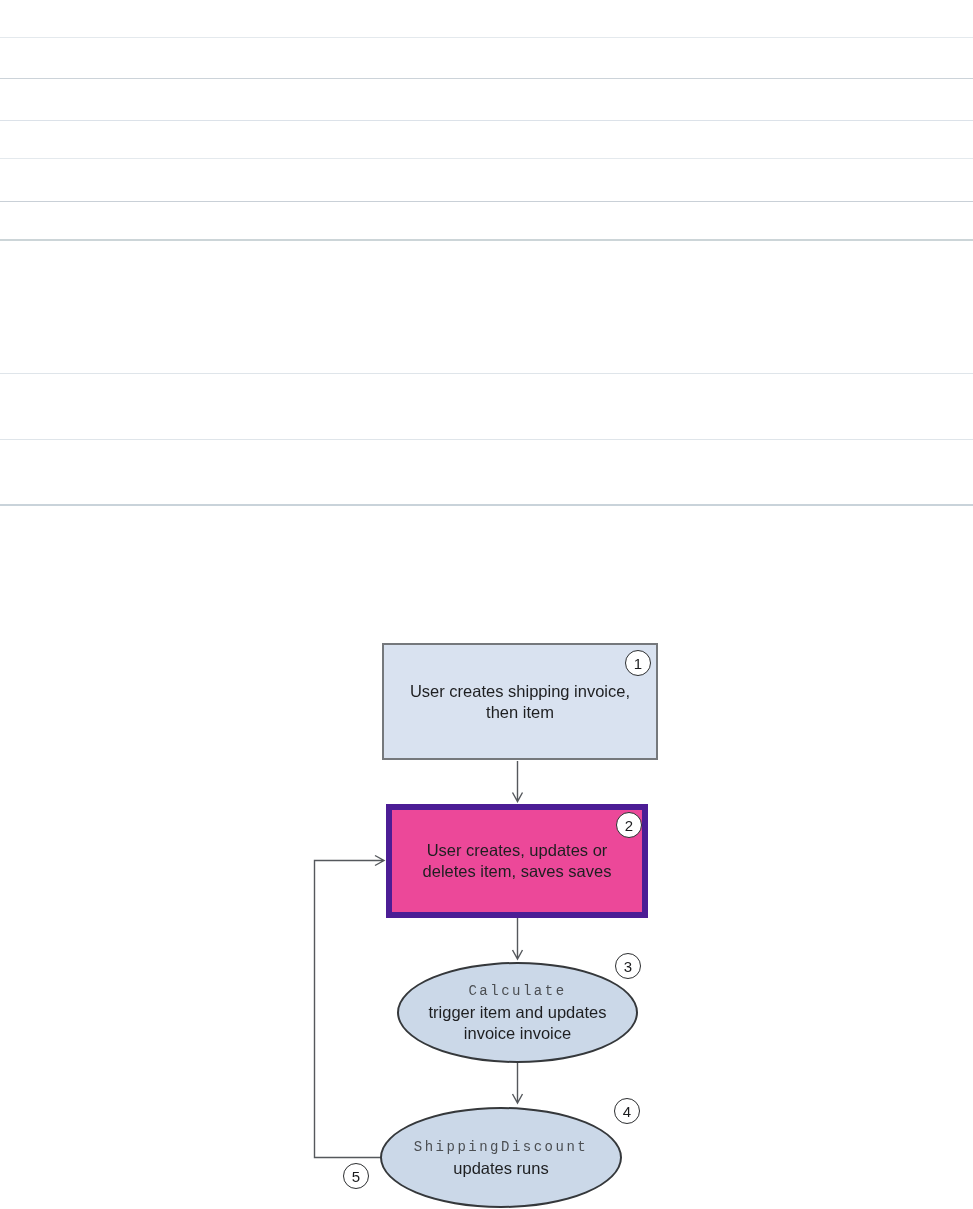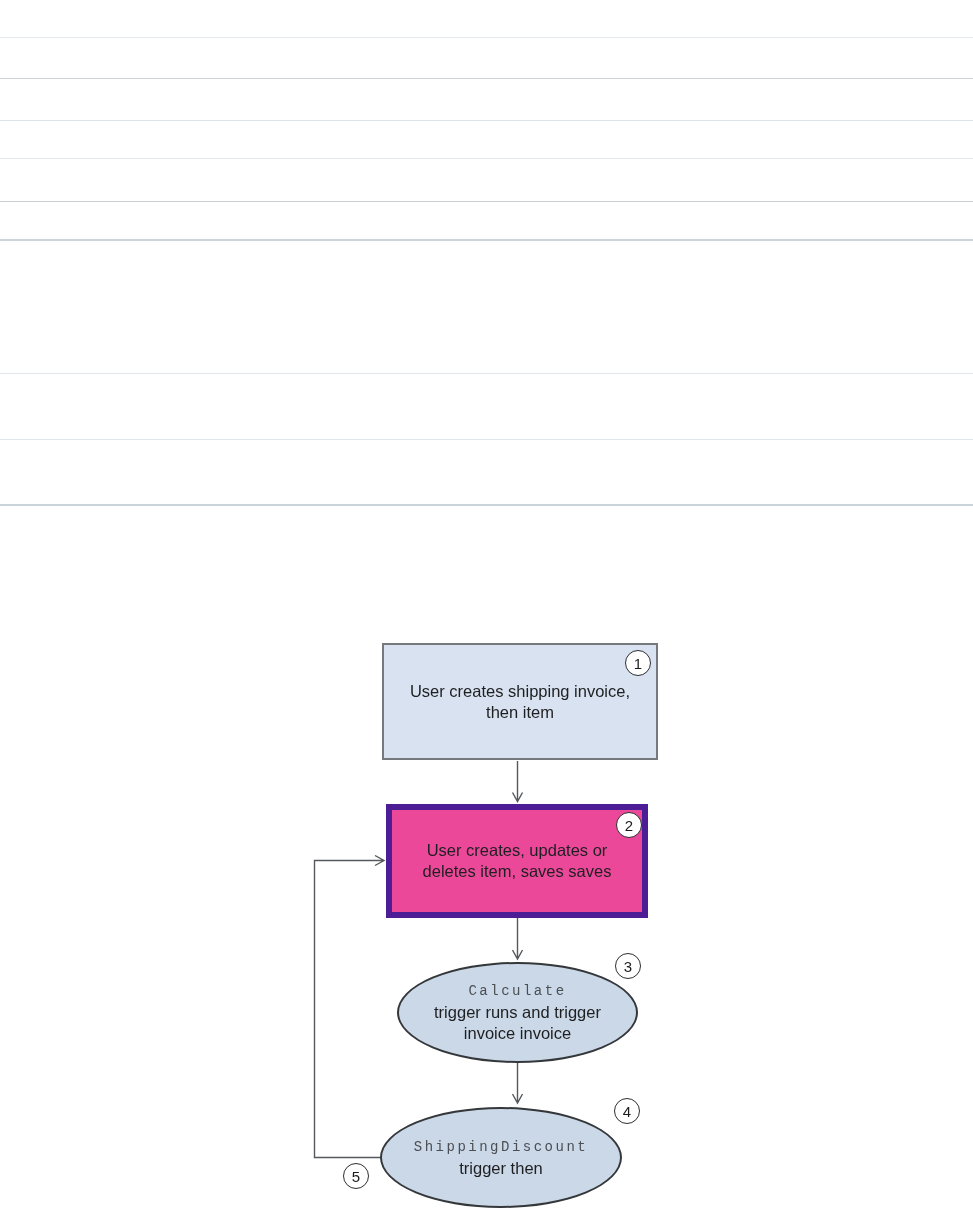--- a/index.html
+++ b/index.html
@@ -100,27 +100,27 @@
     <div>then item</div>
   </div>
 
   <div class="node rect2" style="left:386px; top:804px; width:262px; height:114px;">
     <div>User creates, updates or</div>
     <div>deletes item, saves saves</div>
   </div>
 
   <div class="node ellipse" style="left:397px; top:962px; width:241px; height:101px;">
     <div class="code-line">Calculate</div>
-    <div>trigger runs and trigger</div>
+    <div>trigger item and updates</div>
     <div>invoice invoice</div>
   </div>
 
   <div class="node ellipse" style="left:380px; top:1107px; width:242px; height:101px;">
     <div class="code-line">ShippingDiscount</div>
-    <div>trigger then</div>
+    <div>updates runs</div>
   </div>
 
   <div class="badge" style="left:625px; top:650px;">1</div>
   <div class="badge" style="left:616px; top:812px;">2</div>
   <div class="badge" style="left:615px; top:953px;">3</div>
   <div class="badge" style="left:614px; top:1098px;">4</div>
   <div class="badge" style="left:343px; top:1163px;">5</div>
 
 </div>
 

